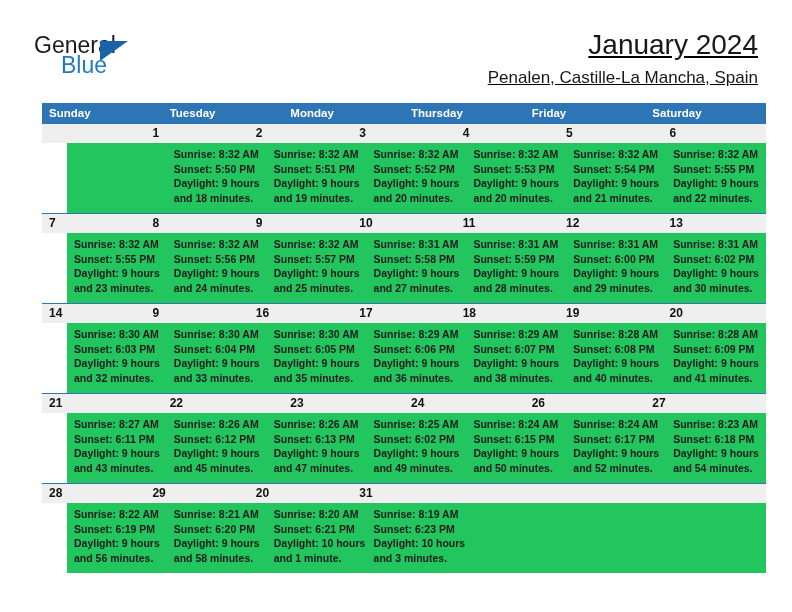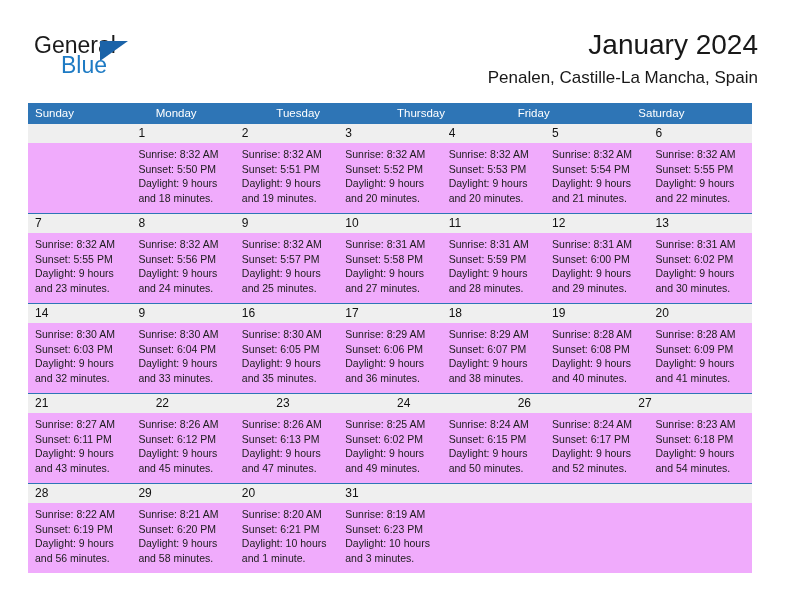--- a/index.html
+++ b/index.html
@@ -60,41 +60,43 @@
     width: 0;
     height: 0;
     border-left: 28px solid #1b63a8;
     border-bottom: 20px solid transparent;
   }
   .title-block {
     position: absolute;
     right: 0;
     top: 0;
     text-align: right;
+    text-decoration: underline;
   }
   .cal-title {
     font-size: 28px;
     color: #181818;
     line-height: 34px;
     white-space: nowrap;
   }
   .cal-subtitle {
     font-size: 17px;
     color: #181818;
     line-height: 20px;
     margin-top: 6px;
     white-space: nowrap;
   }
 
   
   .calendar {
     position: absolute;
-    left: 28px;
+    left: 42px;
     top: 103px;
     width: 724px;
+    font-weight: bold;
   }
   .weekdays {
     display: flex;
     background: #2e75b6;
     height: 21px;
   }
   .weekday {
     flex: 1 1 0;
     color: #ffffff;
     font-size: 11.5px;
@@ -109,22 +111,23 @@
   .week:first-of-type {
     border-top: none;
   }
   .week-numbers {
     display: flex;
     background: #efefef;
     height: 19px;
   }
   .week-body {
     display: flex;
-    background: #f0abfc;
+    background: #22c55e;
     height: 70px;
+    margin-left: 25px;
   }
   .daynum {
     flex: 1 1 0;
     font-size: 12px;
     line-height: 19px;
     padding-left: 7px;
     box-sizing: border-box;
     color: #111111;
   }
   .cell {
@@ -156,22 +159,22 @@
     <div class="title-block">
       <div class="cal-title">January 2024</div>
       <div class="cal-subtitle">Penalen, Castille-La Mancha, Spain</div>
     </div>
 
   </div>
 
   <div class="calendar">
     <div class="weekdays" id="weekday-row">
         <div class="weekday">Sunday</div>
+        <div class="weekday">Tuesday</div>
         <div class="weekday">Monday</div>
-        <div class="weekday">Tuesday</div>
         <div class="weekday">Thursday</div>
         <div class="weekday">Friday</div>
         <div class="weekday">Saturday</div>
       </div>
     <div id="weeks-container">
         <div class="week">
           <div class="week-numbers">
             <div class="daynum"></div>
             <div class="daynum">1</div>
             <div class="daynum">2</div>

